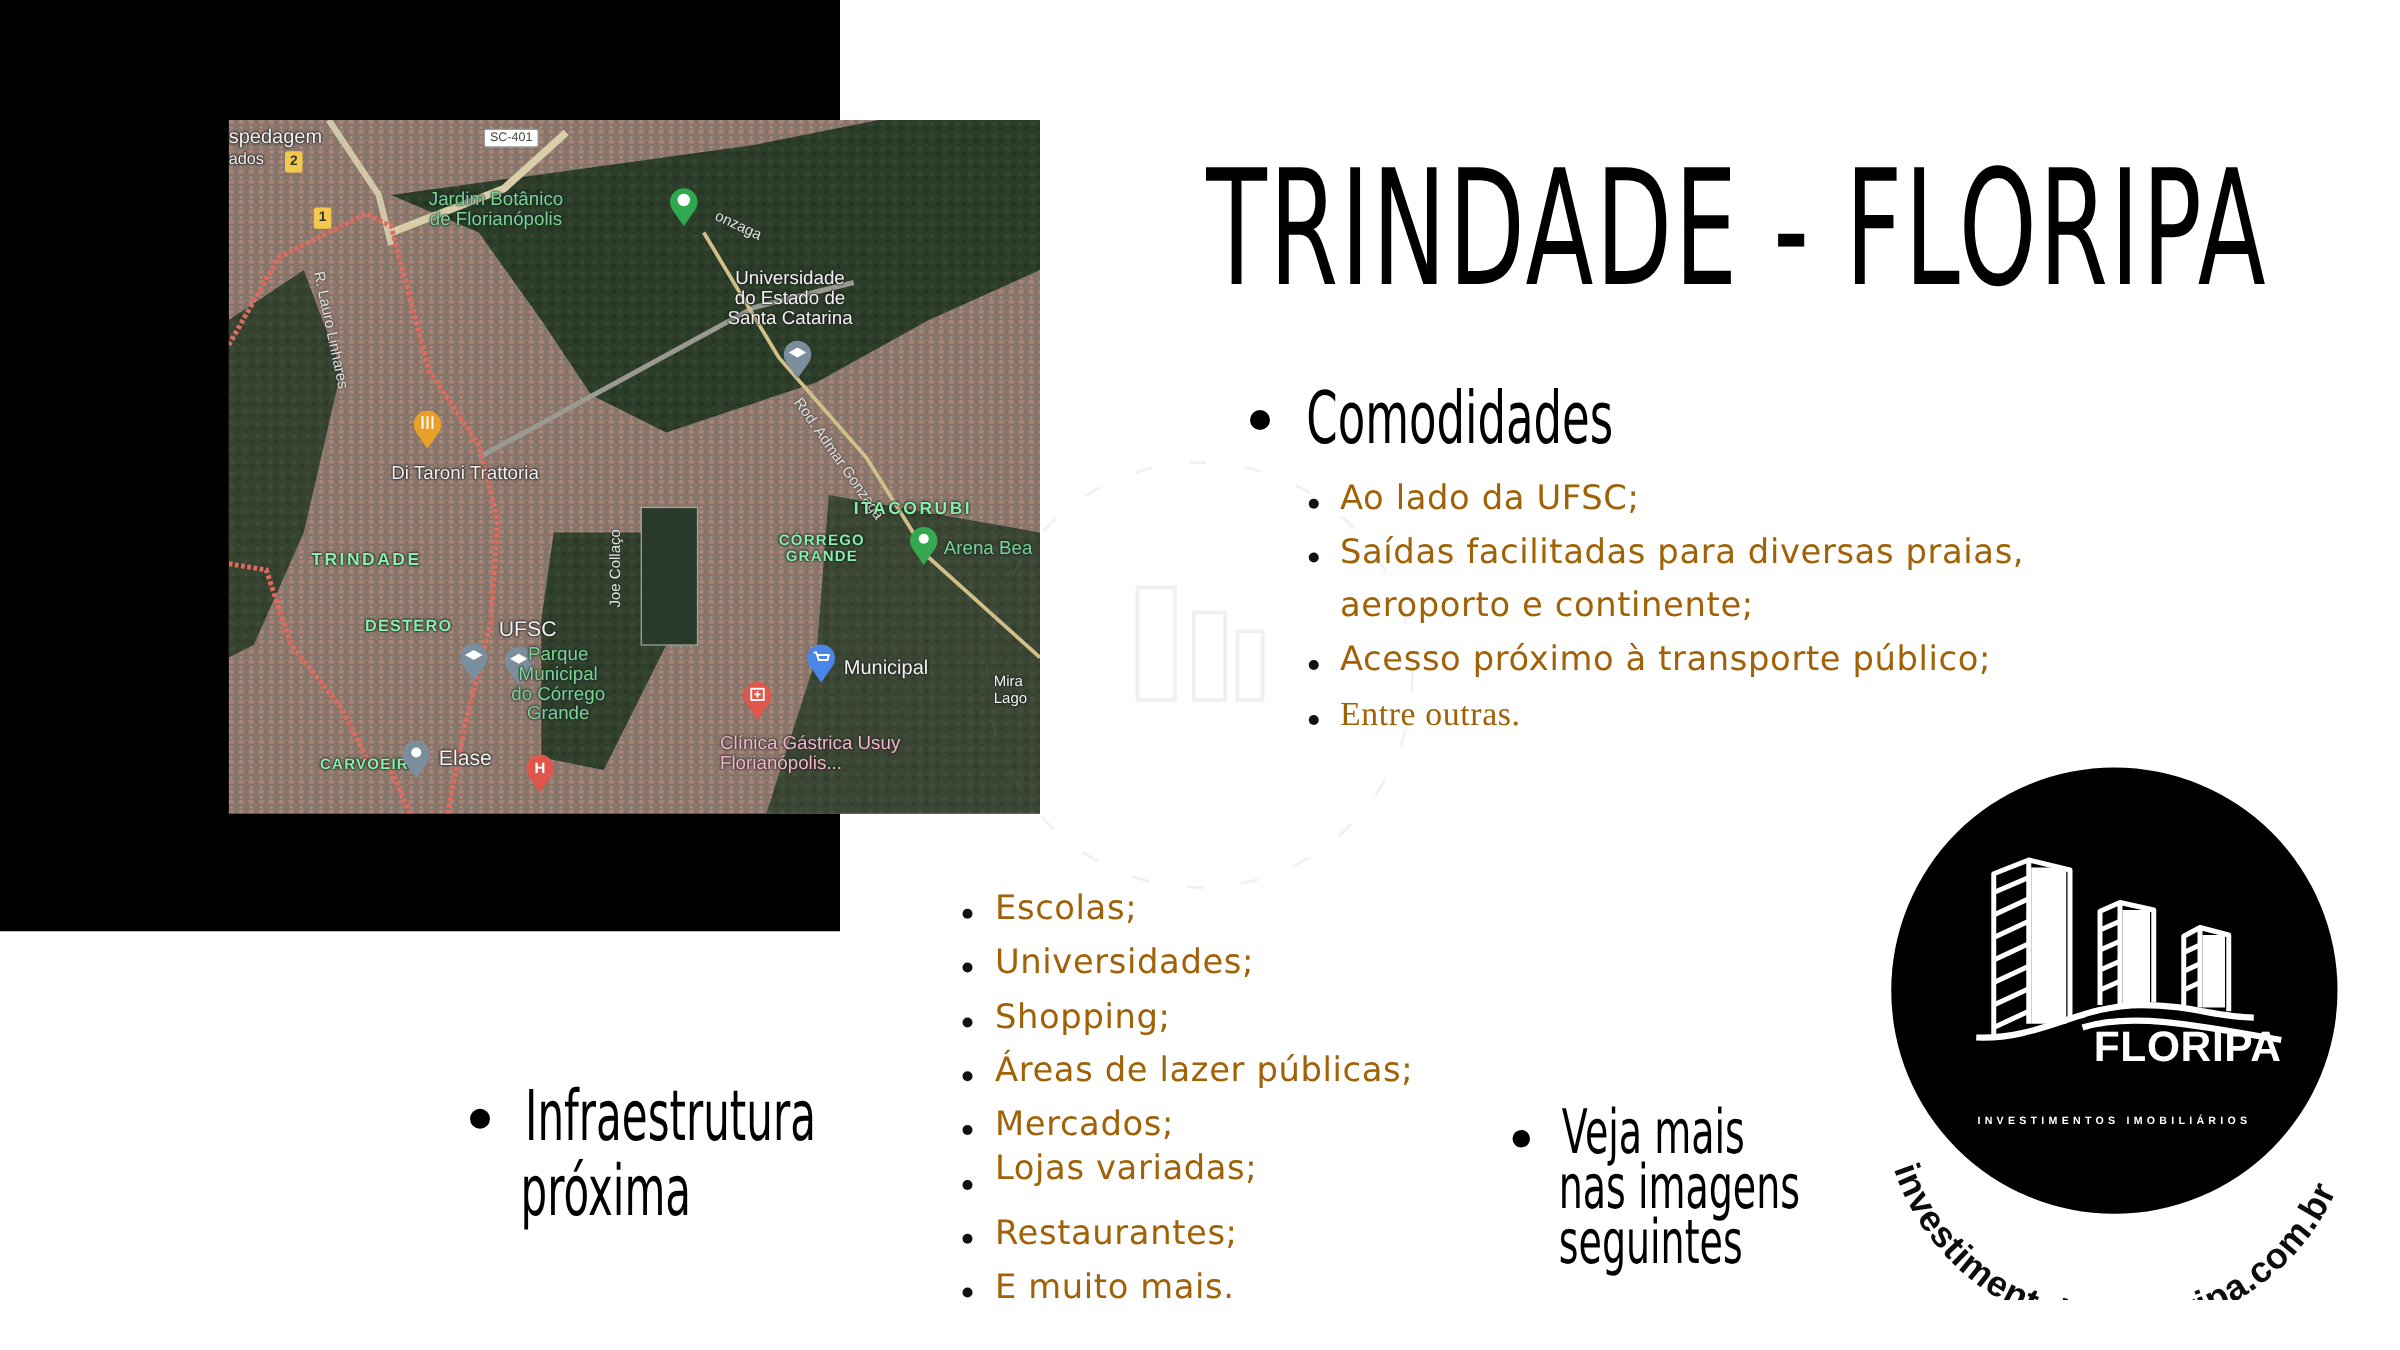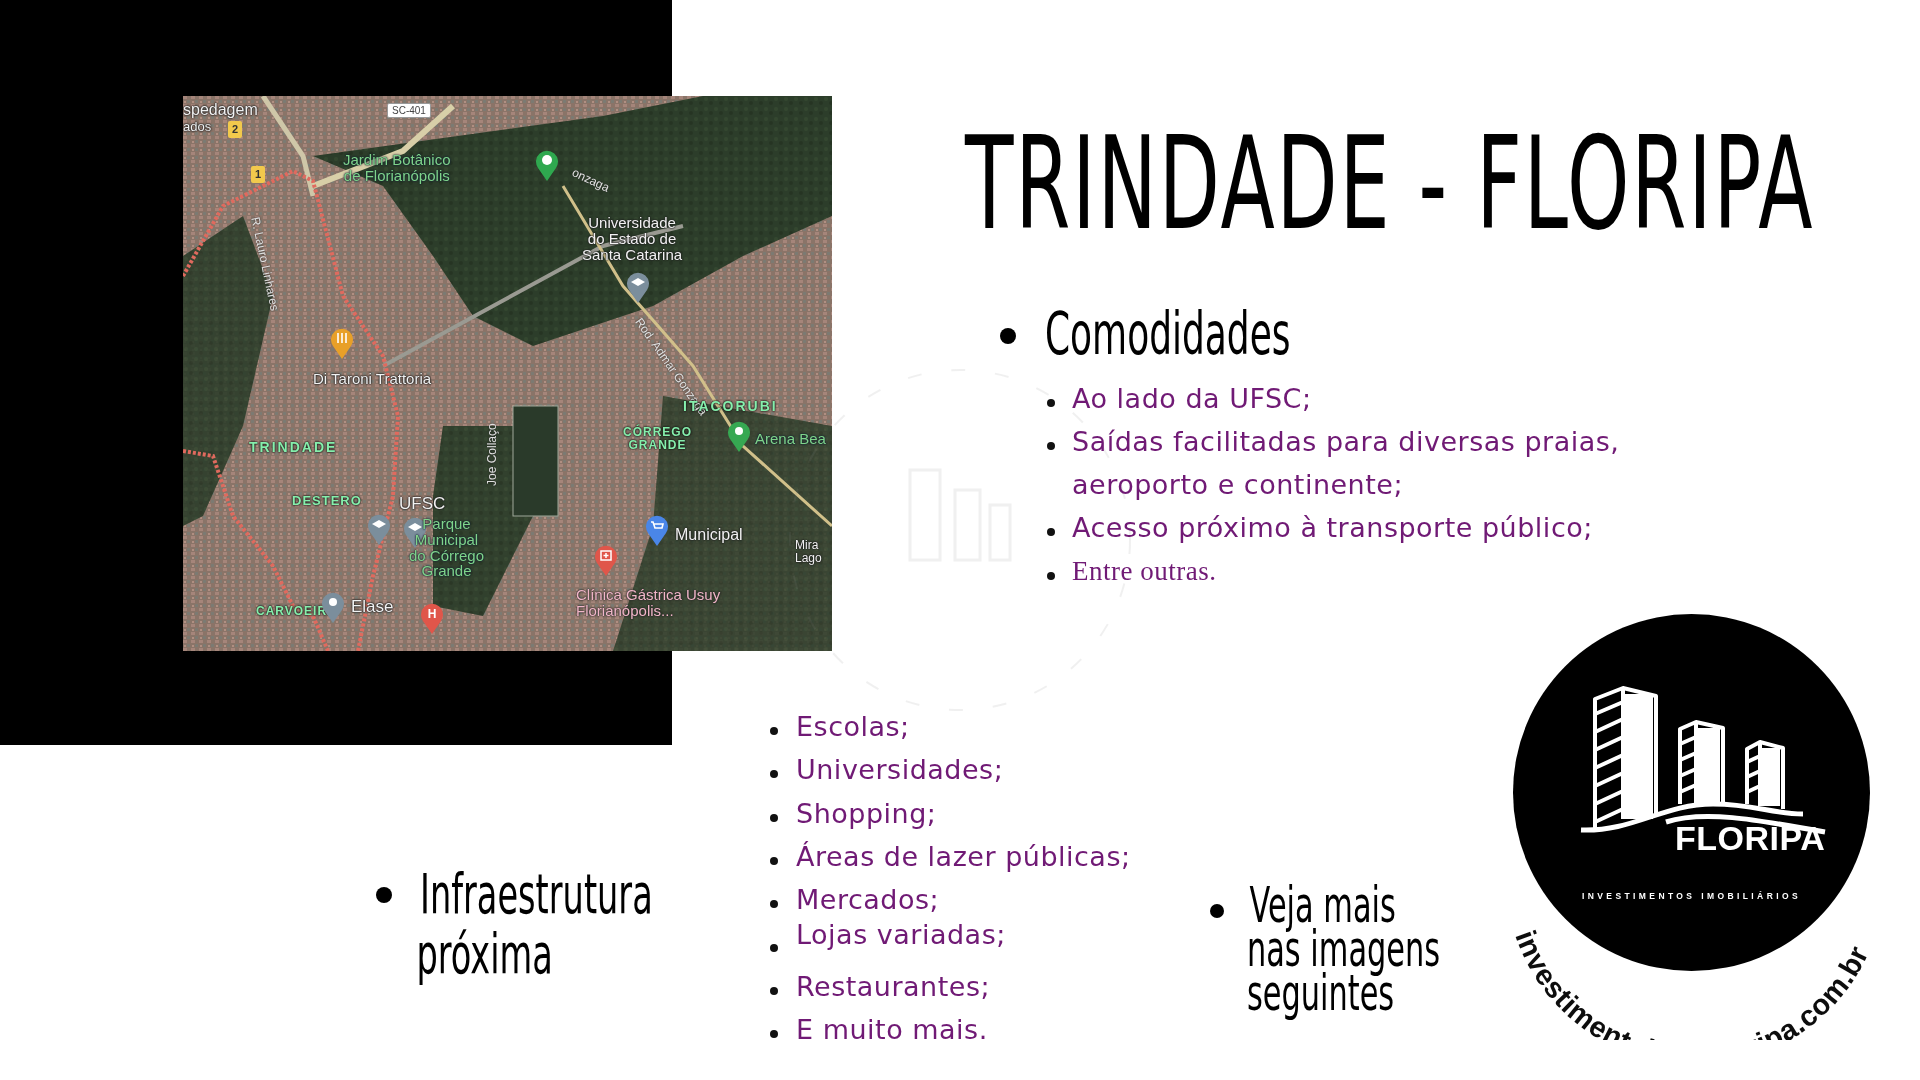--- a/index.html
+++ b/index.html
@@ -39,21 +39,21 @@
 
   
   .cond { font-family:"DejaVu Sans", sans-serif; transform-origin:left top; white-space:nowrap; color:#000; }
   .dot-big { position:absolute; width:16px; height:16px; background:#000; border-radius:50%; }
   .dot-small { position:absolute; width:8px; height:8px; background:#111; border-radius:50%; }
 
   .comod-head { position:absolute; left:1045px; top:300px; font-size:58px; transform:scaleX(0.62); }
   .infra-head { position:absolute; left:420px; top:864px; font-size:56px; line-height:60px; transform:scaleX(0.6); }
   .veja-head { position:absolute; left:1247px; top:884px; font-size:49px; line-height:44px; transform:scaleX(0.62); }
 
-  .list-text { position:absolute; font-family:"DejaVu Sans", sans-serif; font-size:27px; color:#701a75;
+  .list-text { position:absolute; font-family:"DejaVu Sans", sans-serif; font-size:27px; color:#a16207;
                white-space:nowrap; letter-spacing:0.5px; }
 
   
   .logo { position:absolute; left:1513px; top:614px; width:357px; height:357px; border-radius:50%; background:#000; }
   .logo-name { position:absolute; left:162px; top:205px; color:#fff; font-family:"Liberation Sans", sans-serif;
                font-weight:bold; font-size:34px; letter-spacing:0.5px; }
   .logo-tag { position:absolute; left:0; width:100%; top:277px; text-align:center; color:#fff;
               font-family:"Liberation Sans", sans-serif; font-weight:bold; font-size:8.5px; letter-spacing:3.4px; }
   .logo-url { position:absolute; left:1490px; top:620px; width:400px; height:420px; }
 </style>

